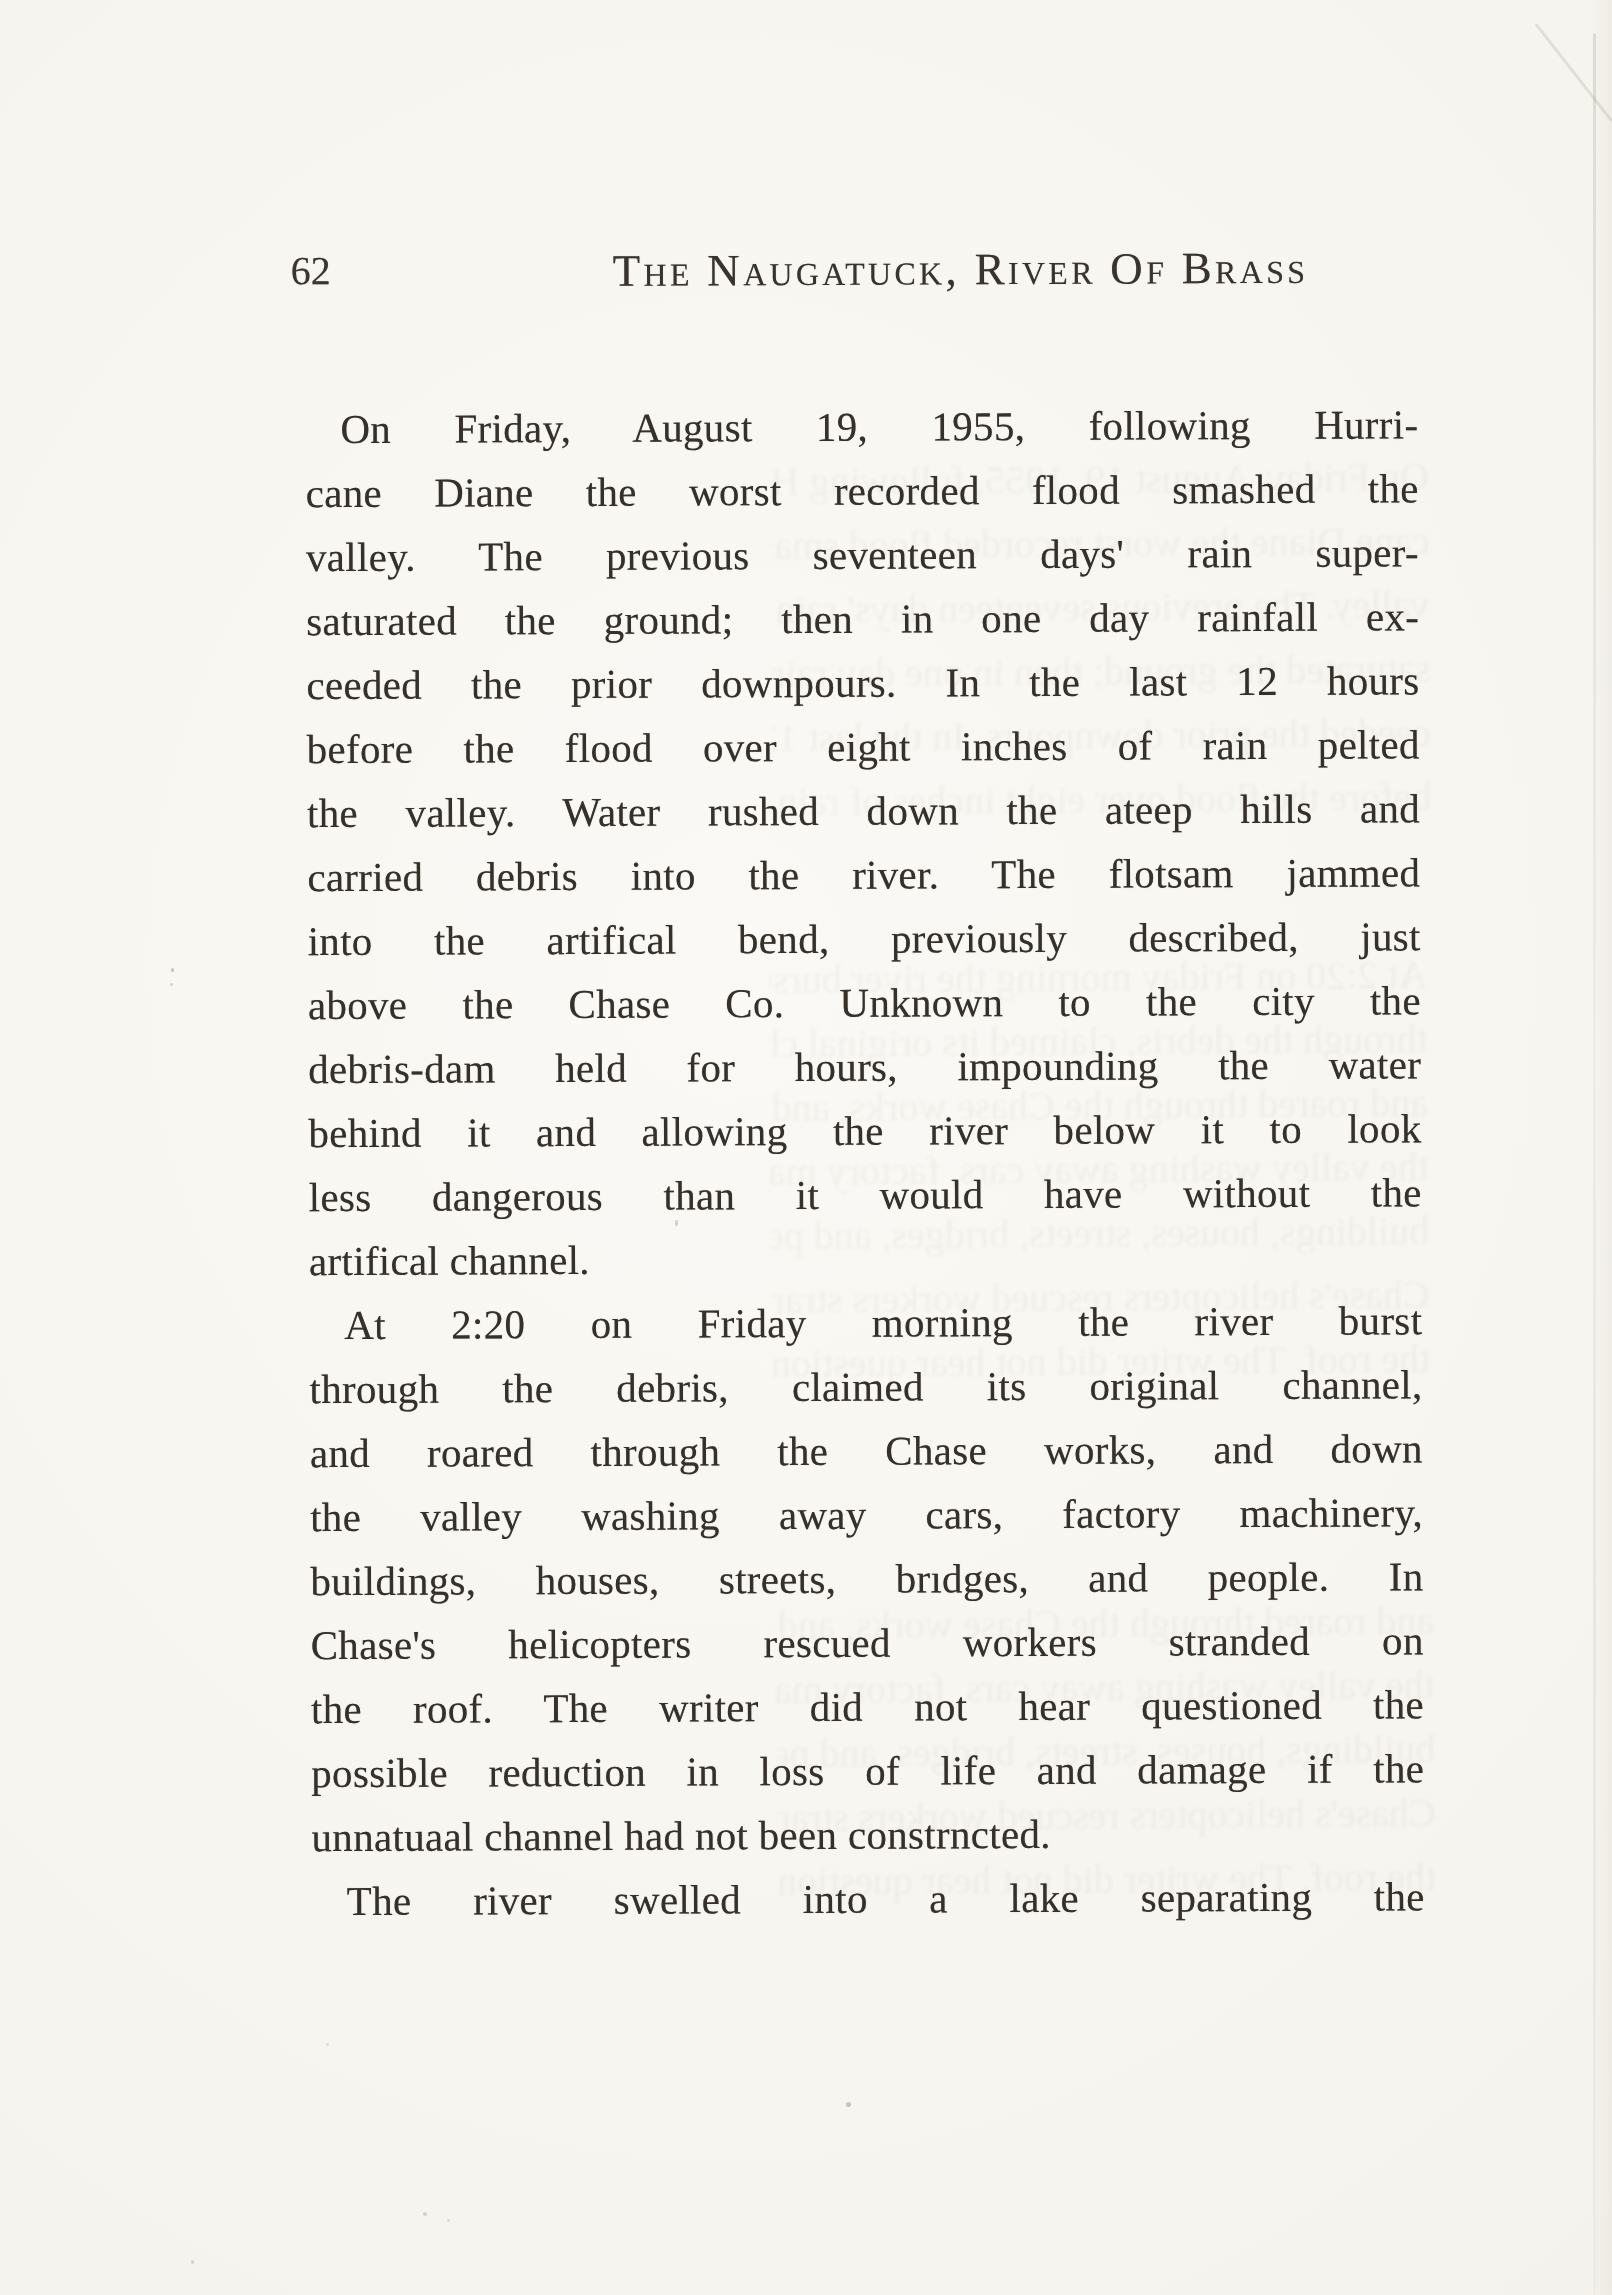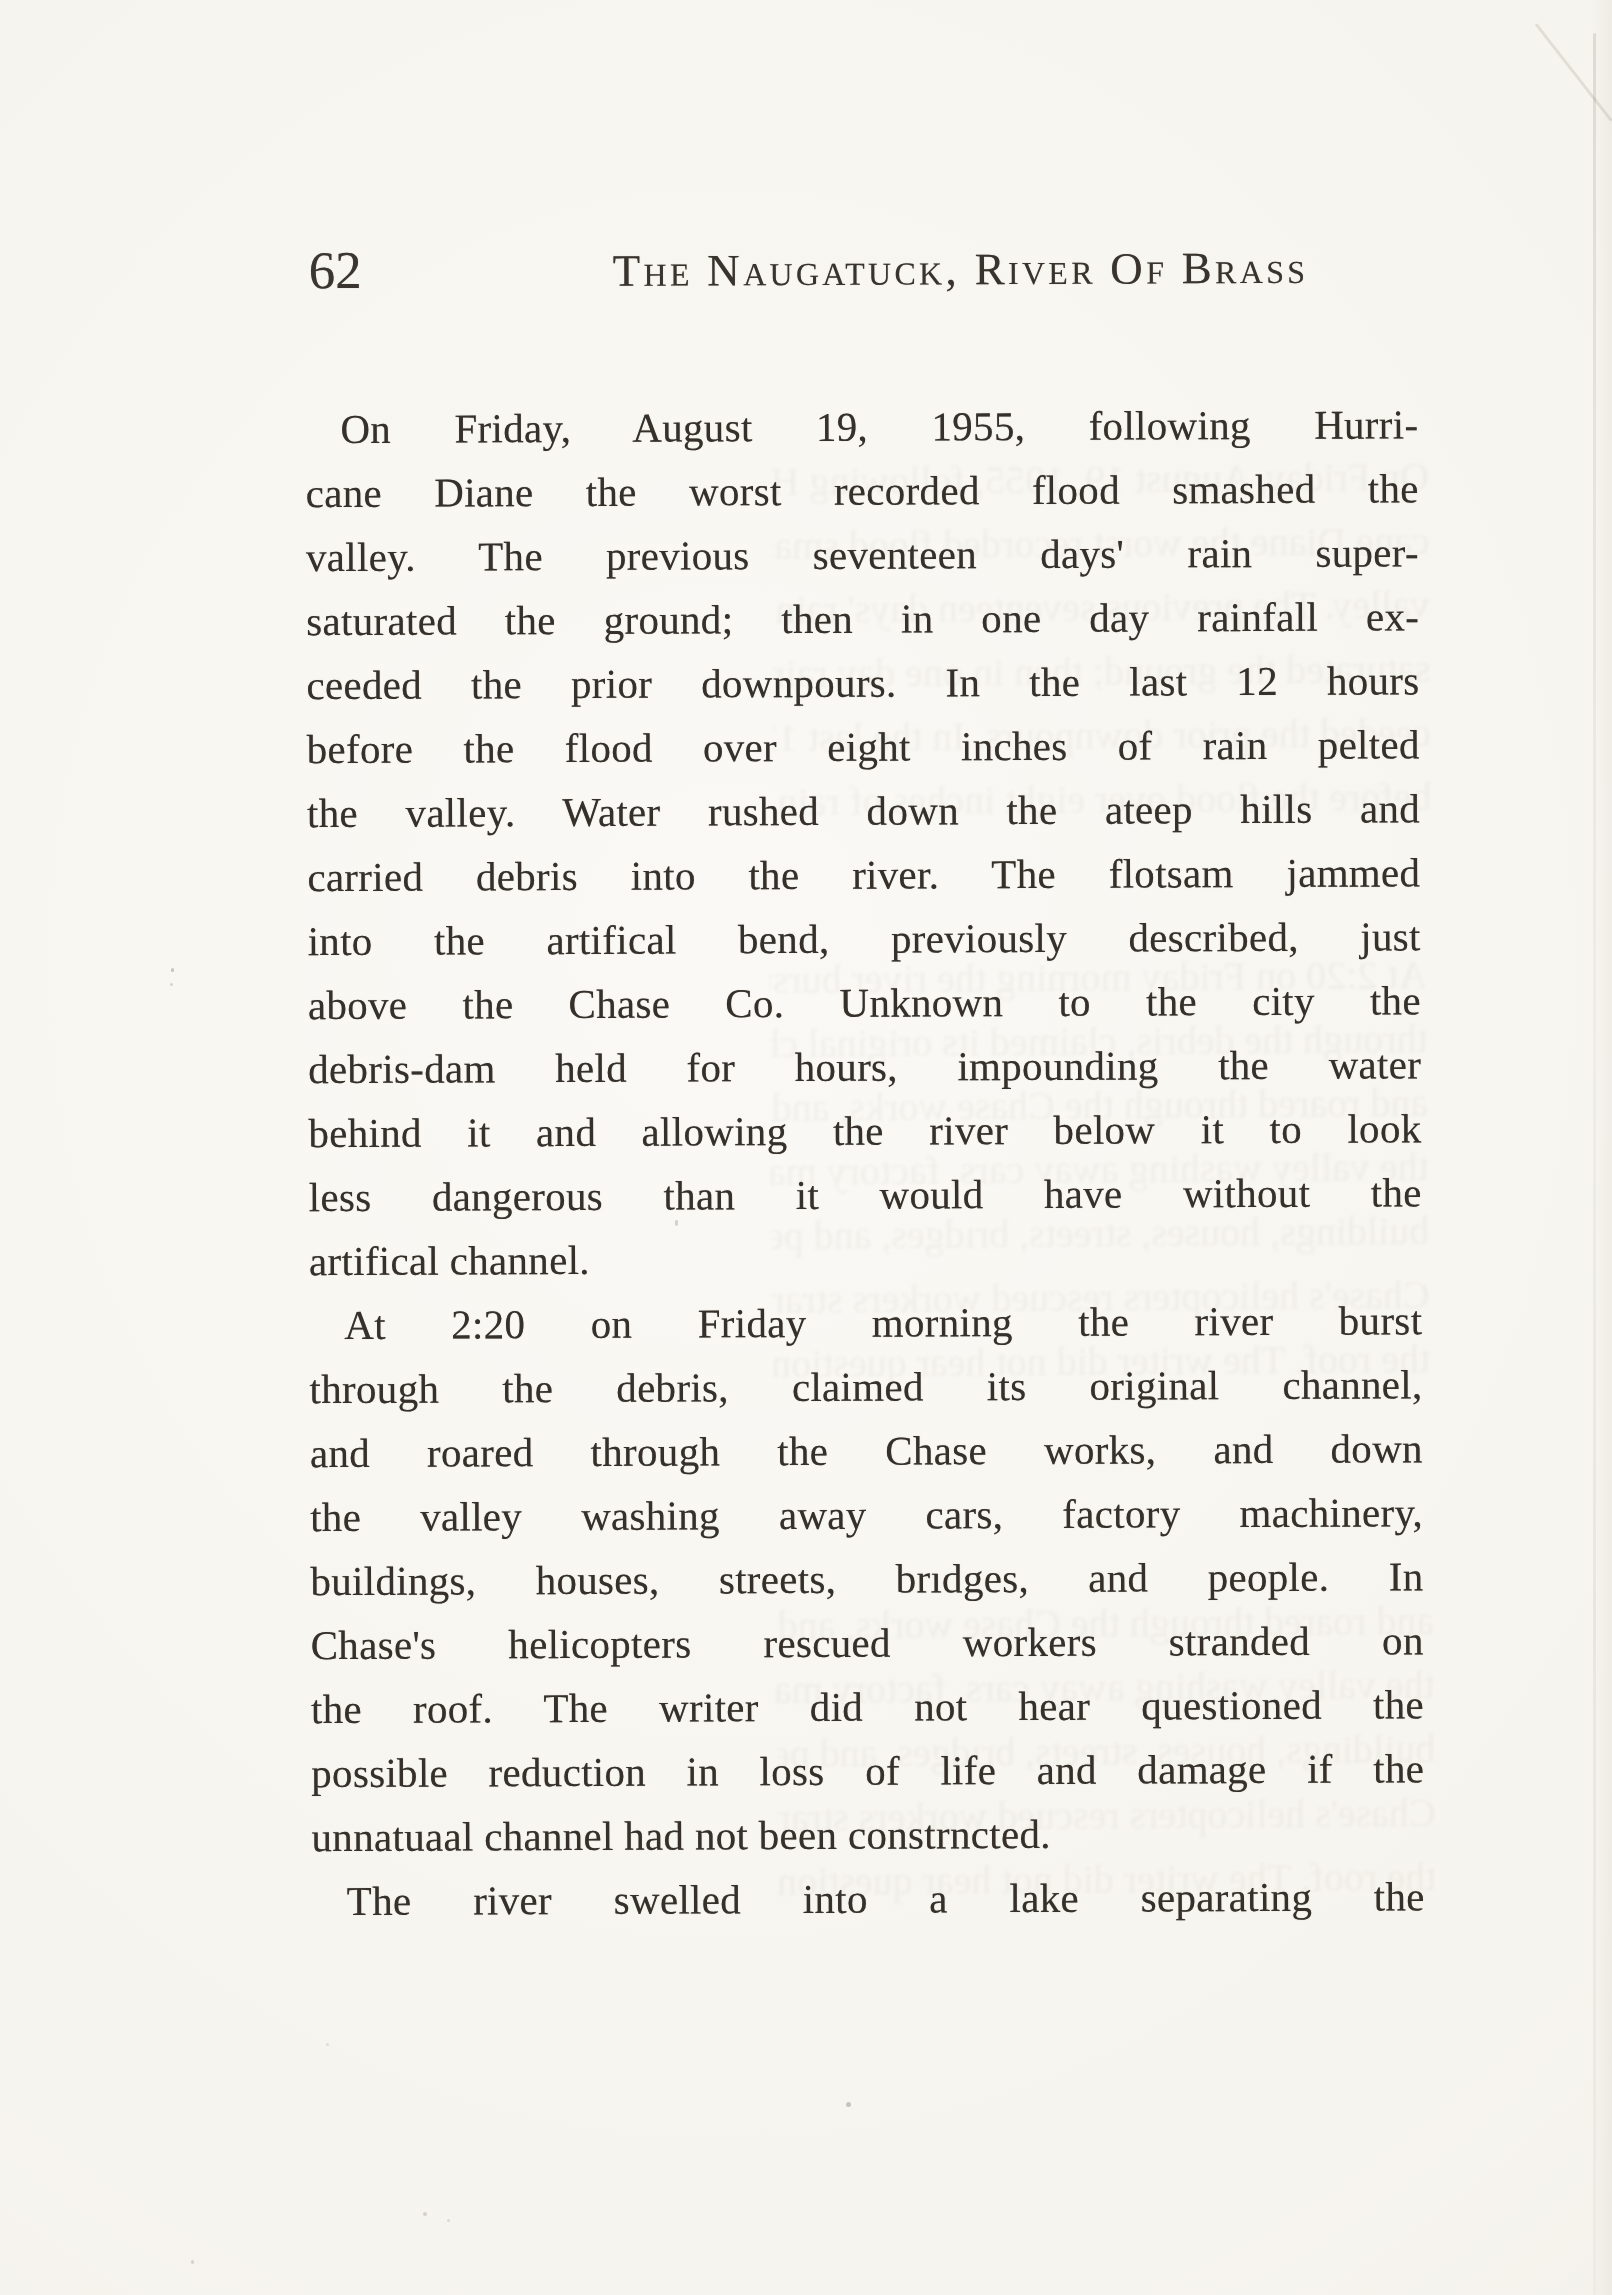--- a/index.html
+++ b/index.html
@@ -15,22 +15,22 @@
   }
   
   .scan-tilt{
     position:absolute;inset:0;
     transform:rotate(-0.25deg);
     transform-origin:50% 45%;
   }
   
   .page-header{position:absolute;top:244px;left:0;width:100%;height:58px;}
   .page-num{
-    position:absolute;left:312px;top:0;
-    font-size:53px;line-height:49px;color:#3a352f;
+    position:absolute;left:294px;top:0;
+    font-size:40px;line-height:49px;color:#3a352f;
     text-shadow:0 0 0.8px rgba(50,44,38,.45);
   }
   .running-head{
     position:absolute;left:616px;top:1.6px;
     font-variant:small-caps;
     font-size:45px;line-height:48px;letter-spacing:3.3px;
     color:#38332d;white-space:nowrap;
     text-shadow:0 0 0.8px rgba(50,44,38,.45);
   }
   

